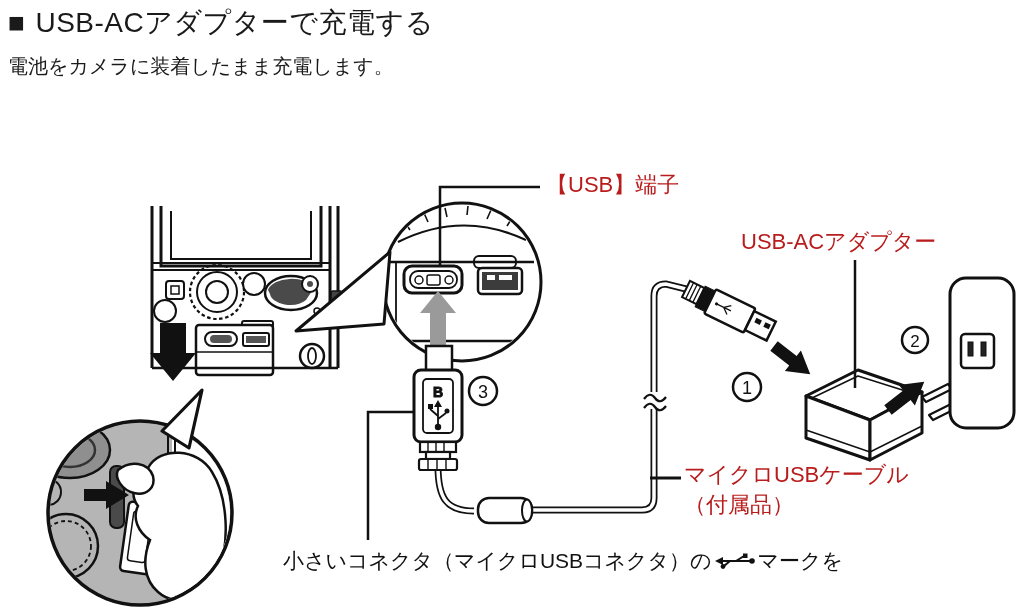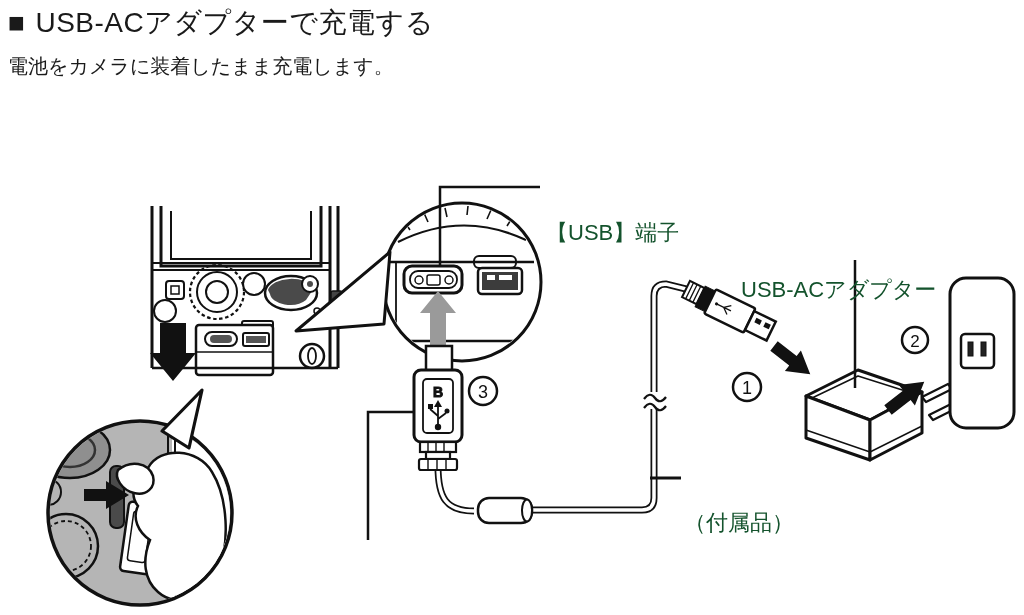--- a/index.html
+++ b/index.html
@@ -5,21 +5,21 @@
   html,body{margin:0;padding:0;background:#e8e8e8;}
   .page{
     position:relative;width:1024px;height:615px;background:#ffffff;
     font-family:"Liberation Sans","DejaVu Sans",sans-serif;color:#1a1a1a;
     overflow:hidden;
   }
   .abs{position:absolute;}
   .heading{left:8px;top:4px;font-size:28px;font-weight:normal;letter-spacing:.5px;white-space:nowrap;}
   .heading .bullet{margin-right:10px;}
   .intro{left:8px;top:49px;font-size:20px;line-height:34px;white-space:nowrap;text-align:center;}
-  .lbl{font-size:22px;white-space:nowrap;color:#14532d;margin-top:48px;}
+  .lbl{font-size:22px;white-space:nowrap;color:#b91c1c;}
   .lbl2{line-height:30px;}
   .note{left:283px;top:546px;font-size:21px;line-height:30px;white-space:nowrap;color:#111;}
   .note .usbmark{vertical-align:-2px;margin:0 2px;}
   svg text{font-family:"Liberation Sans","DejaVu Sans",sans-serif;fill:#111;}
 </style>
 </head>
 <body>
 
 <div class="page">
 
@@ -208,19 +208,31 @@
       <rect x="968" y="342" width="5" height="14" fill="#222" stroke-width="1"></rect>
       <rect x="981" y="342" width="5" height="14" fill="#222" stroke-width="1"></rect>
     </g>
   </svg>
 
   <div class="abs lbl" style="left:546px;top:170px">【USB】端子</div>
 
   <div class="abs lbl" style="left:741px;top:227px">USB-ACアダプター</div>
 
   <div class="abs lbl lbl2" style="left:684px;top:460px">
+    <div>マイクロUSBケーブル</div>
     <div>（付属品）</div>
   </div>
 
   <div class="abs note">
+    <div>
+      <span>小さいコネクタ（マイクロUSBコネクタ）の</span><svg class="usbmark" width="42" height="18" viewBox="0 0 42 18">
+          <g stroke="#111" stroke-width="2" fill="none">
+            <path d="M8,9 H36 M22,9 L30,4 M16,9 L10,14"></path>
+          </g>
+          <polygon points="1,9 9,5 9,13" fill="#111"></polygon>
+          <circle cx="38" cy="9" r="2.8" fill="#111"></circle>
+          <rect x="29" y="1.5" width="4.5" height="4.5" fill="#111"></rect>
+          <circle cx="9" cy="14.5" r="2.4" fill="#111"></circle>
+        </svg><span>マークを</span>
+    </div>
   </div>
 
 </div>
 
 </body></html>

